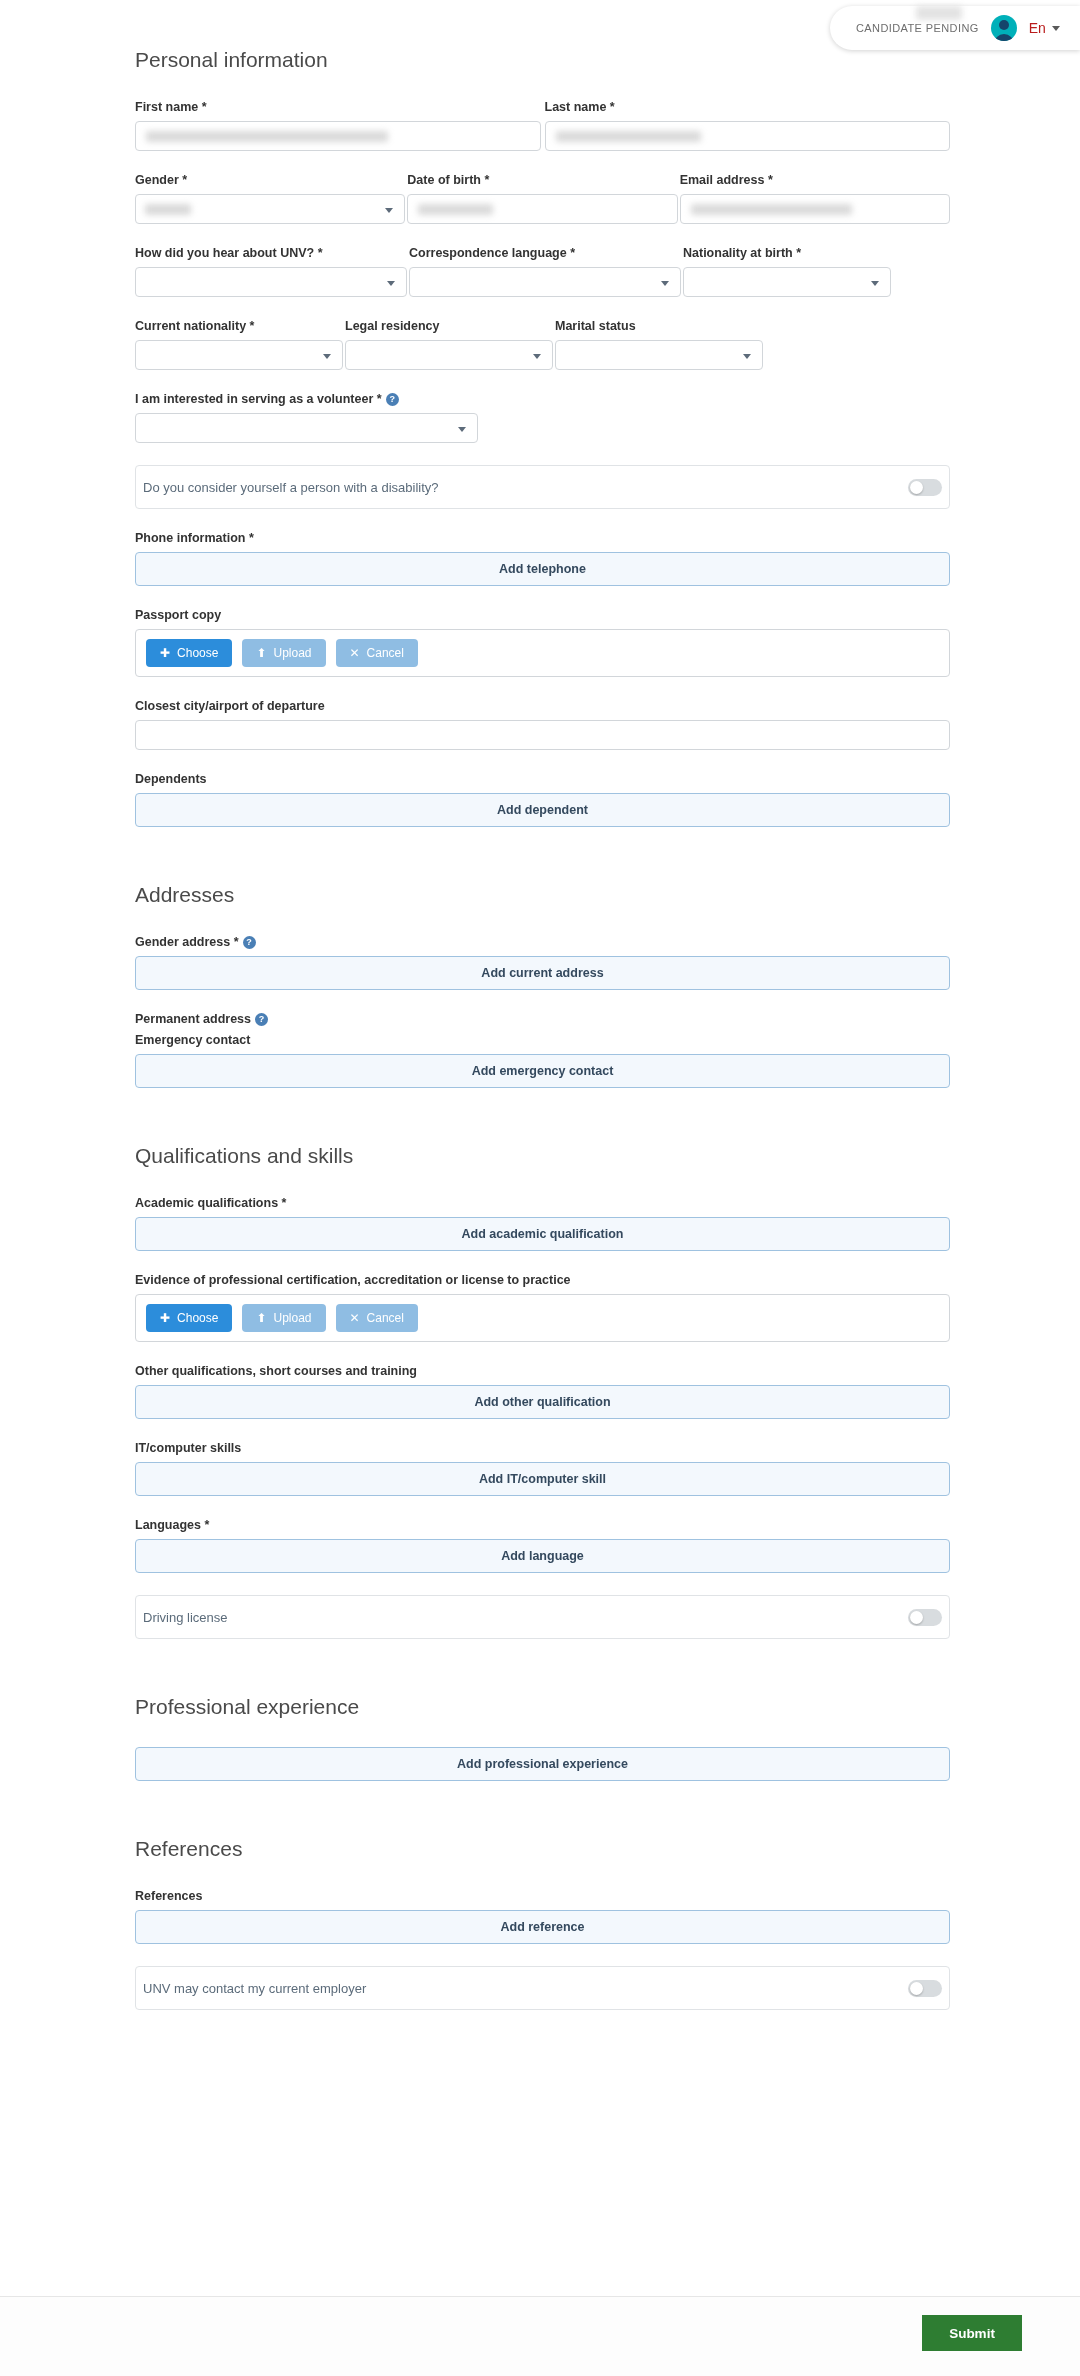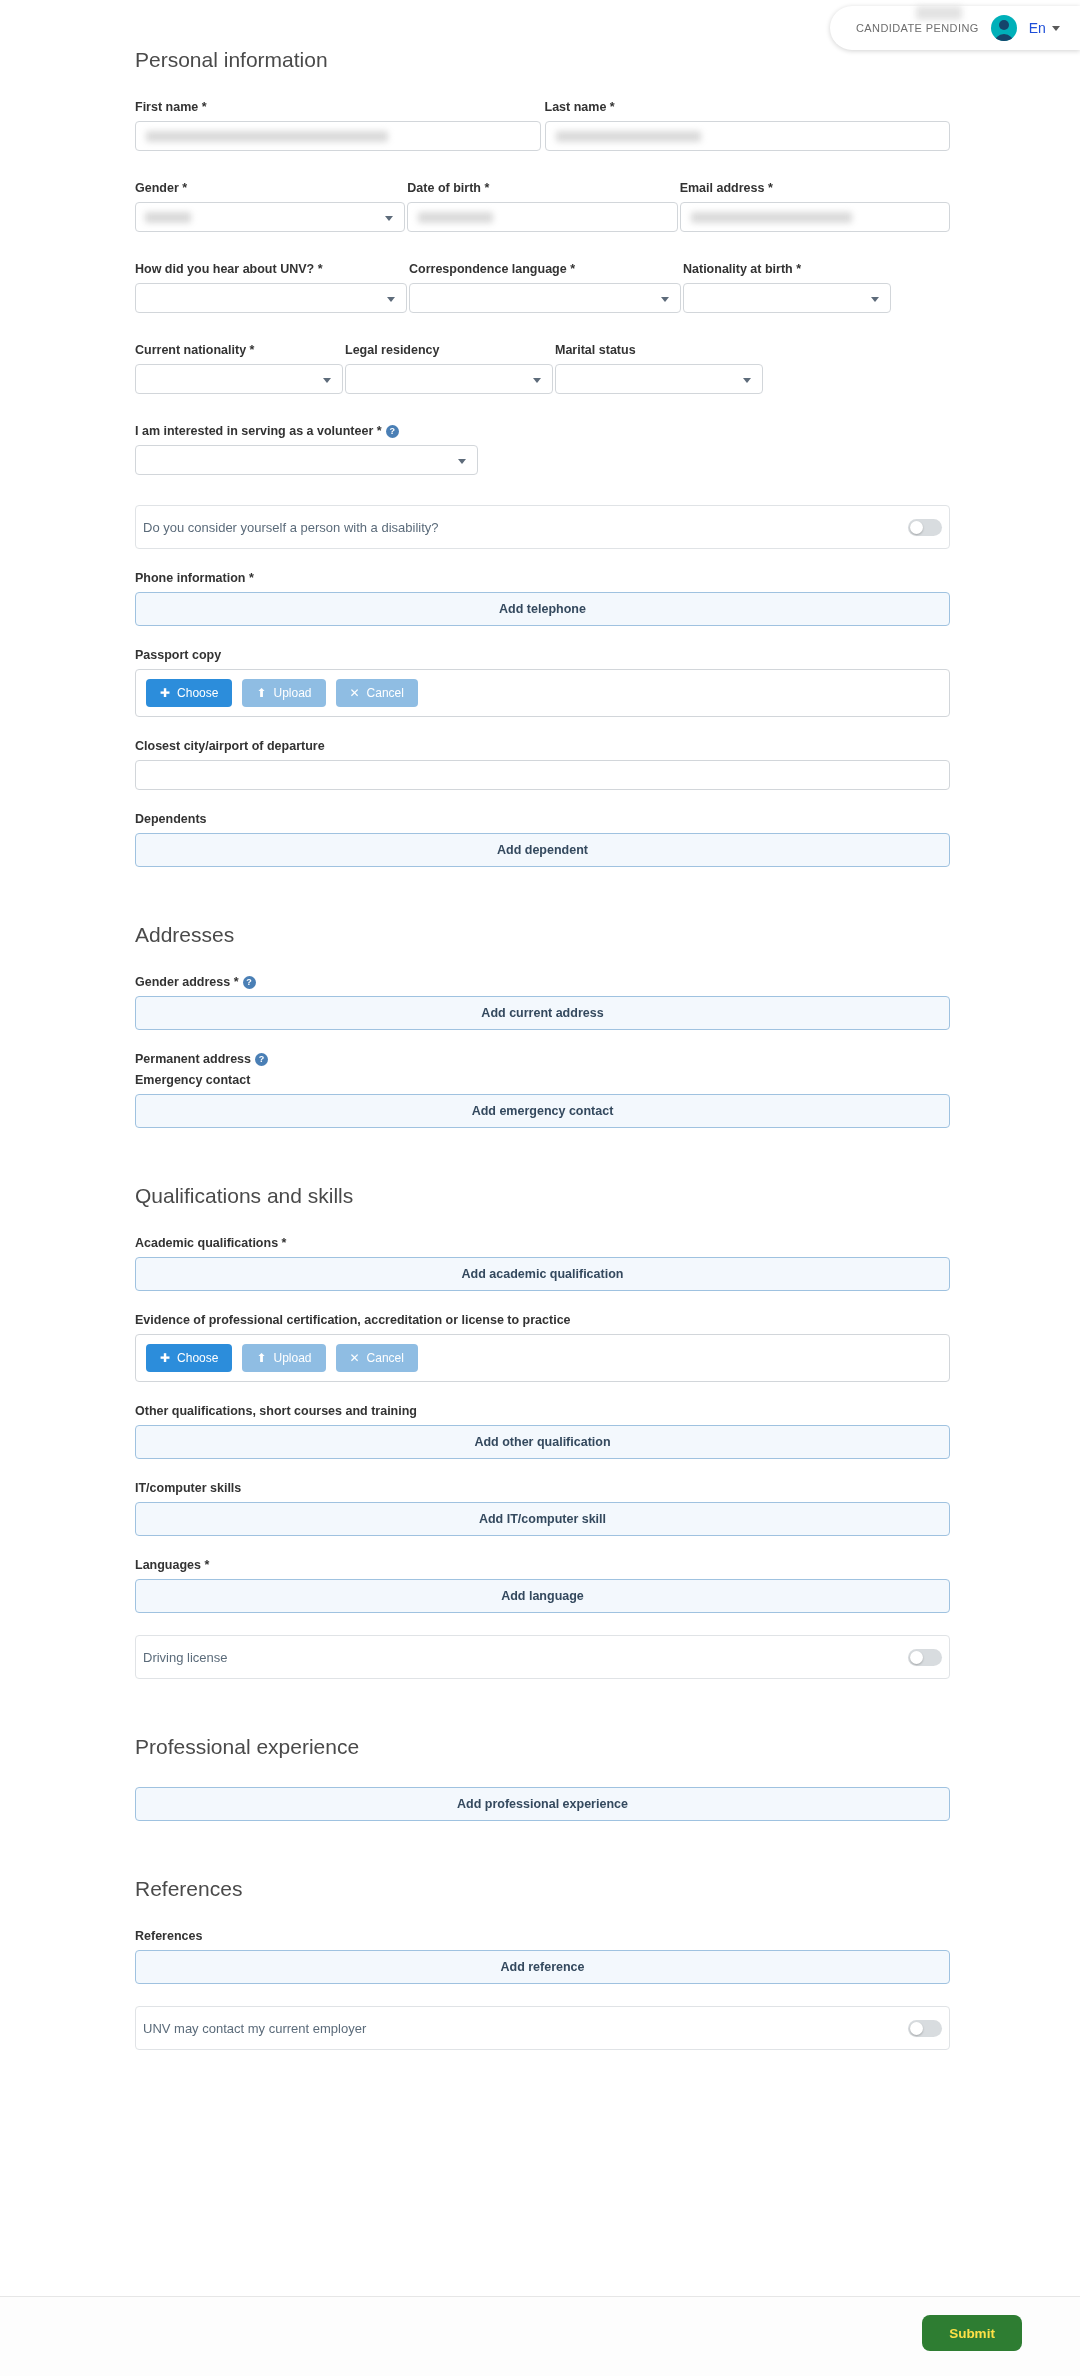--- a/index.html
+++ b/index.html
@@ -64,21 +64,21 @@
     content: "";
     position: absolute;
     left: 50%; bottom: -6px;
     width: 20px; height: 13px;
     margin-left: -10px;
     border-radius: 10px 10px 0 0;
     background: #15456b;
   }
   .lang {
     display: flex; align-items: center; gap: 6px;
-    font-size: 14px; color: #1d4ed8;
+    font-size: 14px; color: #b91c1c;
   }
   .chev {
     width: 0; height: 0;
     border-left: 4.5px solid transparent;
     border-right: 4.5px solid transparent;
     border-top: 5px solid #5a5a5a;
   }
   .blur-name {
     position: absolute;
     top: 0px;
@@ -126,21 +126,21 @@
     border-radius: 50%;
     background: #4a7fb5;
     color: #fff;
     font-size: 9px;
     font-weight: bold;
     line-height: 13px;
   }
 
   .row {
     display: flex;
-    margin-bottom: 30px;
+    margin-bottom: 22px;
   }
   .field { }
 
   .input {
     height: 30px;
     border: 1px solid #d2d6da;
     border-radius: 4px;
     background: #fff;
     position: relative;
   }
@@ -268,23 +268,23 @@
     background: #fdfdfd;
     border-top: 1px solid #e6e6e6;
   }
   .submit-btn {
     position: absolute;
     right: 58px;
     top: 18px;
     width: 100px;
     height: 36px;
     background: #2e7d32;
-    color: #fde047;
+    color: #ffffff;
     border: none;
-    border-radius: 8px;
+    border-radius: 0;
     font-size: 13.5px;
     font-weight: bold;
     cursor: pointer;
   }
   .spacer-20 { height: 12px; }
 </style>
 </head>
 <body>
 
 <div class="topbar">

